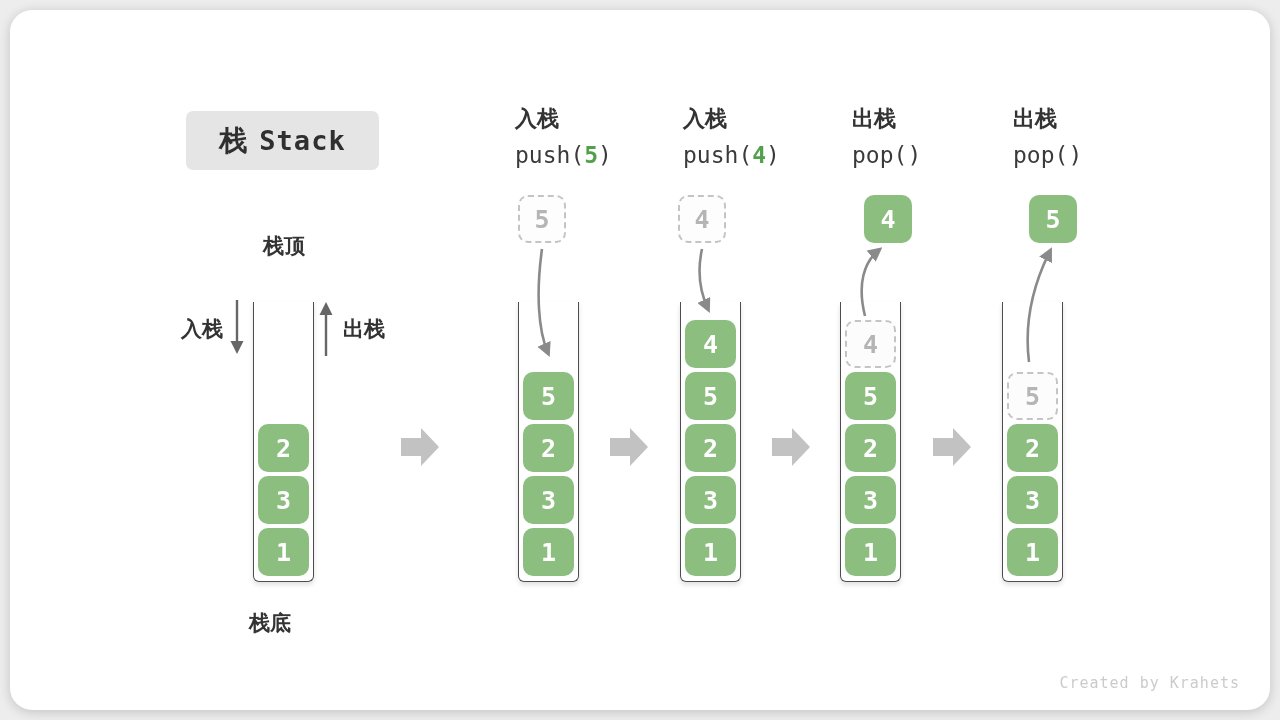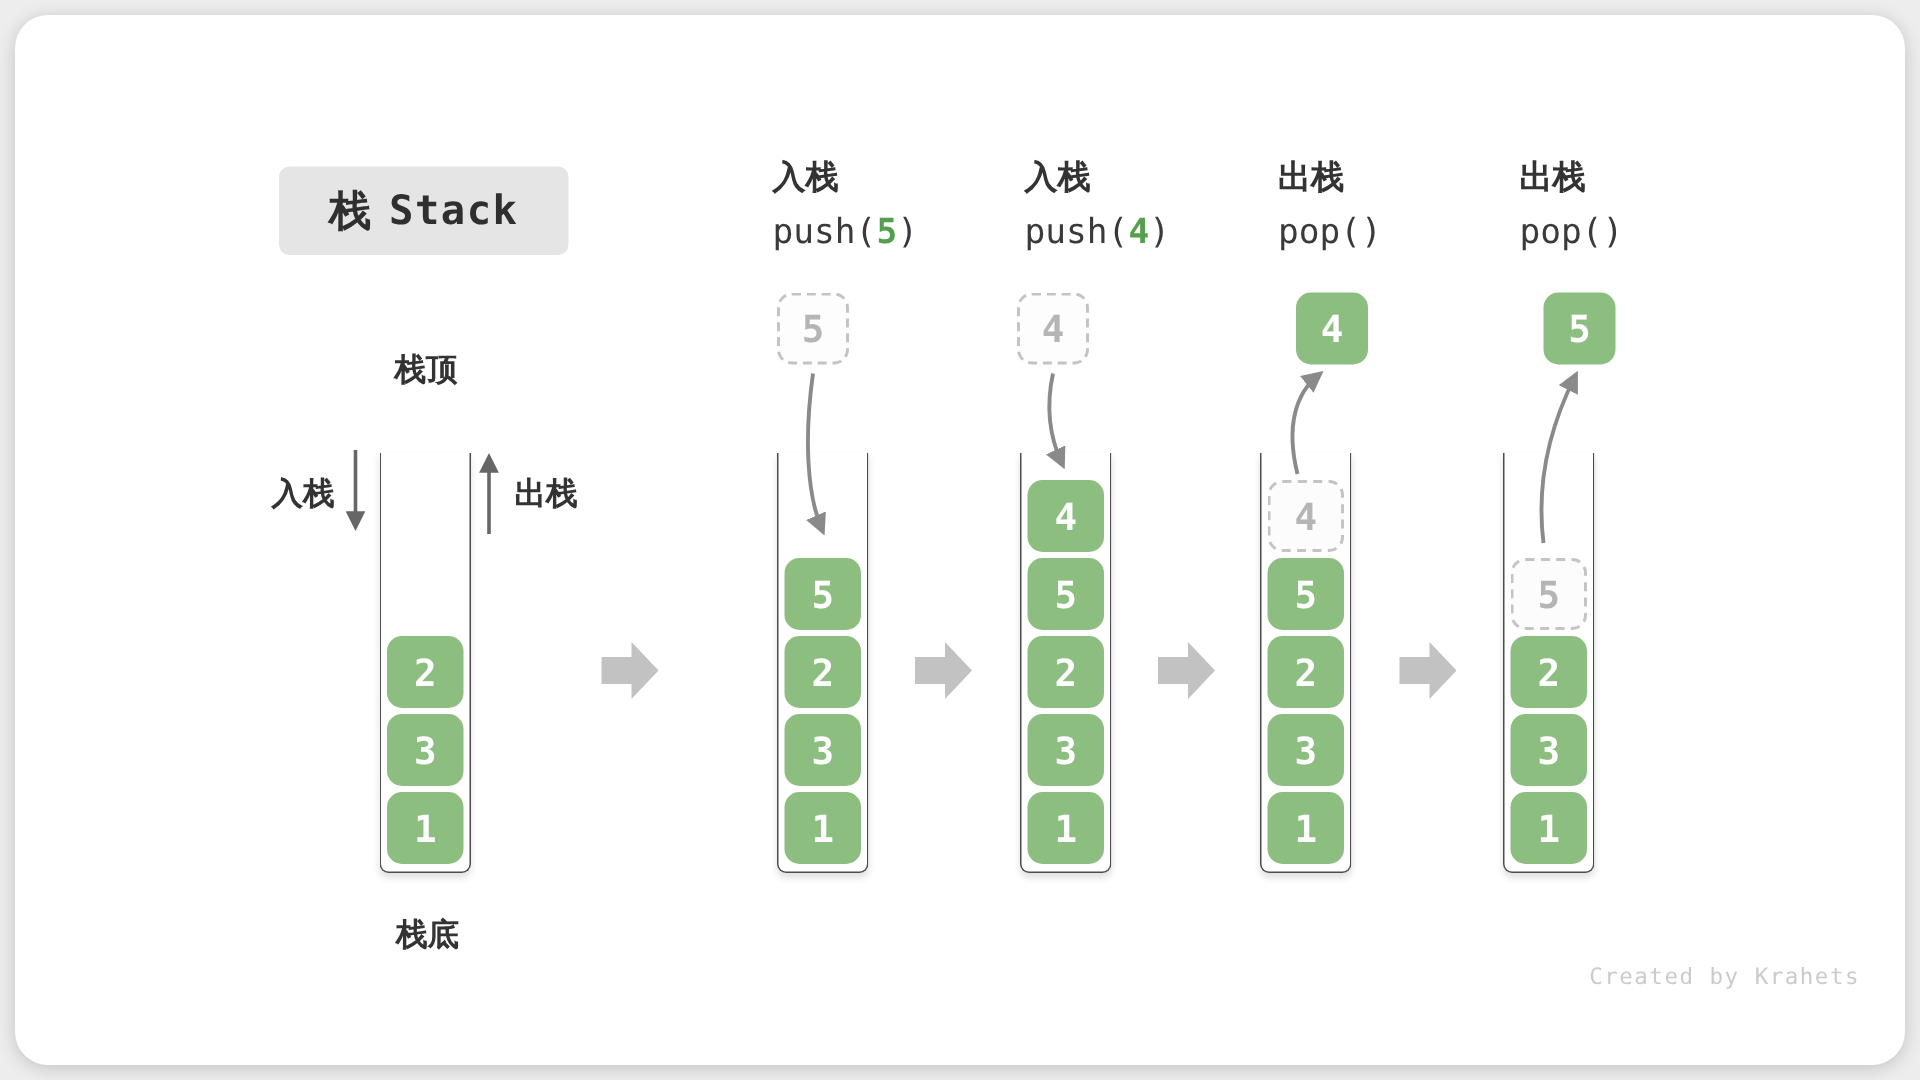--- a/index.html
+++ b/index.html
@@ -58,21 +58,21 @@
     background:#fcfcfc;border:2px dashed var(--ghost-border);color:var(--ghost-text);
   }
   .floatbox{
     position:absolute;width:48px;height:48px;box-sizing:border-box;top:195px;
     border-radius:10px;background:var(--green);
     display:flex;align-items:center;justify-content:center;
     color:#fff;font-family:"DejaVu Sans Mono",monospace;font-size:25px;font-weight:700;
   }
   .floatbox.ghost{background:#fdfdfd;border:2px dashed var(--ghost-border);color:var(--ghost-text);}
   .footer{
-    position:absolute;right:40px;top:642px;
+    position:absolute;right:40px;top:674px;
     font-family:"DejaVu Sans Mono",monospace;font-size:15px;letter-spacing:1px;
     color:#cbcbcb;
   }
   svg.overlay{position:absolute;left:0;top:0;pointer-events:none;}
 </style>
 </head>
 <body>
 
 <div class="canvas">
   <div class="card"></div>
@@ -93,21 +93,21 @@
   <div class="op-col" style="left:852px">
     <div class="op-action">出栈</div>
     <div class="op-code"><span>pop(</span><span class="arg"></span><span>)</span></div>
   </div>
   <div class="op-col" style="left:1013px">
     <div class="op-action">出栈</div>
     <div class="op-code"><span>pop(</span><span class="arg"></span><span>)</span></div>
   </div>
 
   <div class="side-label" style="left:263px;top:232px">栈顶</div>
-  <div class="side-label" style="left:264px;top:609px">栈底</div>
+  <div class="side-label" style="left:249px;top:609px">栈底</div>
   <div class="side-label" style="left:181px;top:315px">入栈</div>
   <div class="side-label" style="left:343px;top:315px">出栈</div>
 
   <div id="stack-layer">
       <div class="stack-shell" style="left: 253px;"></div>
       <div class="cell" style="left: 258px; top: 424px;">2</div>
       <div class="cell" style="left: 258px; top: 476px;">3</div>
       <div class="cell" style="left: 258px; top: 528px;">1</div>
       <div class="stack-shell" style="left: 518px;"></div>
       <div class="cell" style="left: 523px; top: 372px;">5</div>

